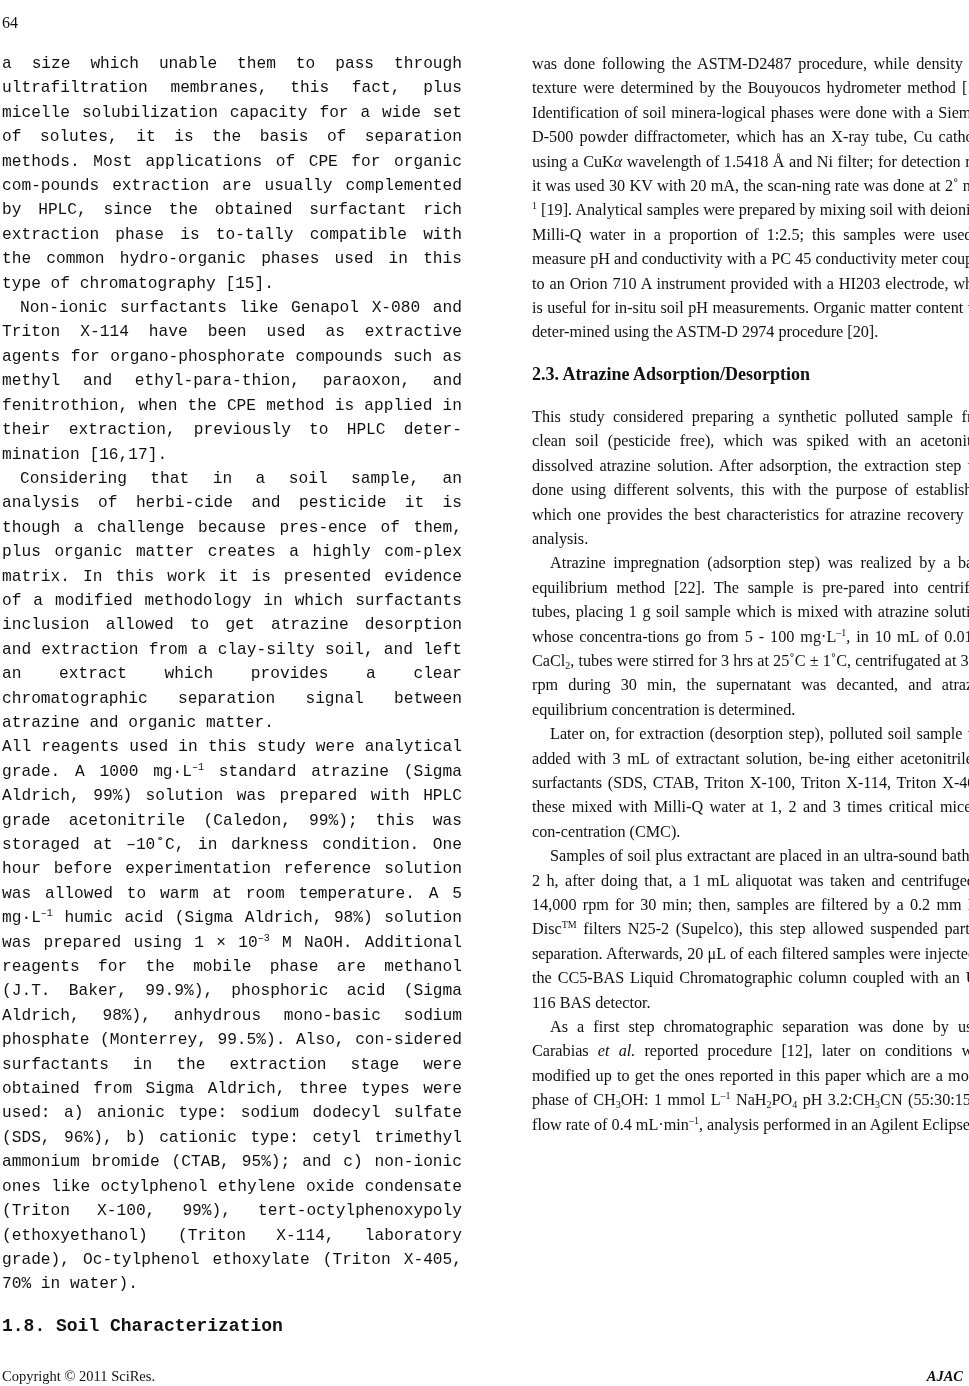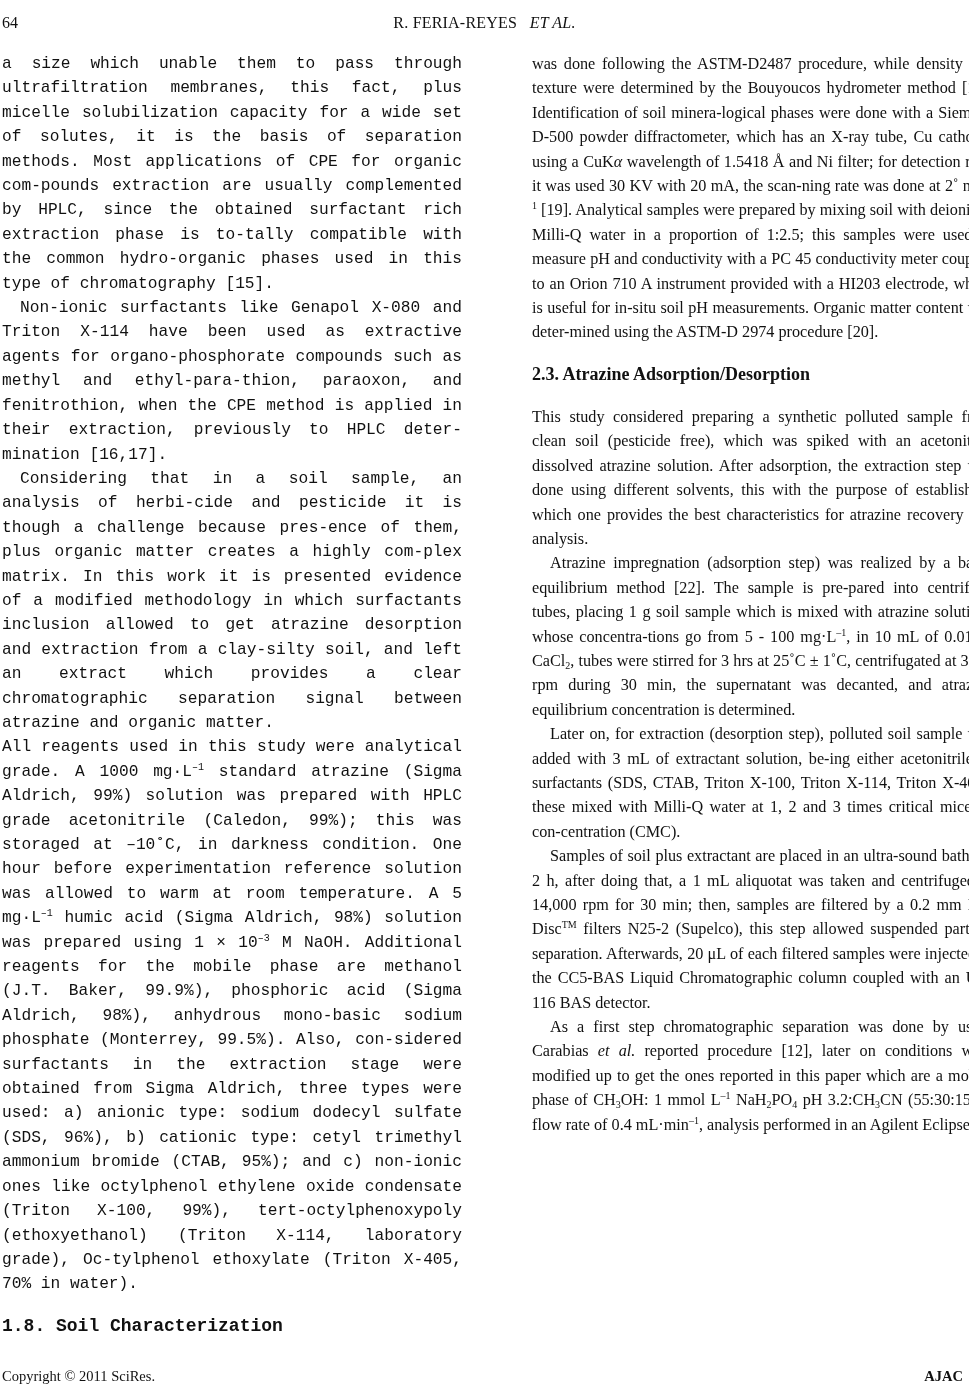--- a/index.html
+++ b/index.html
@@ -25,31 +25,27 @@
   .col p.indent { text-indent: 18px; }
   .col p.noindent { text-indent: 0; }
   h2.sec { font-size: 20px; font-weight: bold; margin: 19px 0 0 0; line-height: 26px; }
   h3.sub { font-size: 18px; font-weight: bold; margin: 17px 0 19px 0; line-height: 24px; }
   sup { font-size: 10px; vertical-align: 6px; line-height: 0; }
   sub { font-size: 10px; vertical-align: -3px; line-height: 0; }
   .footer {
     position: absolute; left: 0; top: 1368px; width: 969px; font-size: 14.5px;
   }
   .footer .copyright { position: absolute; left: 2px; top: 0; }
-  .footer .journal { position: absolute; right: 6px; top: 0; font-weight: bold; }
+  .footer .journal { position: absolute; right: 6px; top: 0; font-weight: bold; font-style: italic; }
 </style>
 </head>
 <body>
 
 <div class="running-header">
   <span class="page-num">64</span>
-  <div class="authors">
-    <span>R. FERIA-REYES</span>&nbsp;&nbsp;
-    <i>ET   AL.</i>
-  </div>
 </div>
 
 <div class="col left" id="col-left">
     <p class="noindent"><span>a size which unable them to pass through ultrafiltration membranes, this fact, plus micelle solubilization capacity for a wide set of solutes, it is the basis of separation methods. Most applications of CPE for organic com-pounds extraction are usually complemented by HPLC, since the obtained surfactant rich extraction phase is to-tally compatible with the common hydro-organic phases used in this type of chromatography [15].</span></p>
     <p class="indent"><span>Non-ionic surfactants like Genapol X-080 and Triton X-114 have been used as extractive agents for organo-phosphorate compounds such as methyl and ethyl-para-thion, paraoxon, and fenitrothion, when the CPE method is applied in their extraction, previously to HPLC deter-mination [16,17].</span></p>
     <p class="indent"><span>Considering that in a soil sample, an analysis of herbi-cide and pesticide it is though a challenge because pres-ence of them, plus organic matter creates a highly com-plex matrix. In this work it is presented evidence of a modified methodology in which surfactants inclusion allowed to get atrazine desorption and extraction from a clay-silty soil, and left an extract which provides a clear chromatographic separation signal between atrazine and organic matter.</span></p>
     <p class="noindent"><span>All reagents used in this study were analytical grade. A 1000 mg·L</span><sup>–1</sup><span> standard atrazine (Sigma Aldrich, 99%) solution was prepared with HPLC grade acetonitrile (Caledon, 99%); this was storaged at –10˚C, in darkness condition. One hour before experimentation reference solution was allowed to warm at room temperature. A 5 mg·L</span><sup>–1</sup><span> humic acid (Sigma Aldrich, 98%) solution was prepared using 1 × 10</span><sup>–3</sup><span> M NaOH. Additional reagents for the mobile phase are methanol (J.T. Baker, 99.9%), phosphoric acid (Sigma Aldrich, 98%), anhydrous mono-basic sodium phosphate (Monterrey, 99.5%). Also, con-sidered surfactants in the extraction stage were obtained from Sigma Aldrich, three types were used: a) anionic type: sodium dodecyl sulfate (SDS, 96%), b) cationic type: cetyl trimethyl ammonium bromide (CTAB, 95%); and c) non-ionic ones like octylphenol ethylene oxide condensate (Triton X-100, 99%), tert-octylphenoxypoly (ethoxyethanol) (Triton X-114, laboratory grade), Oc-tylphenol ethoxylate (Triton X-405, 70% in water).</span></p>
     <h3 class="sub">1.8. Soil Characterization</h3>
   </div>
 <div class="col right" id="col-right">

